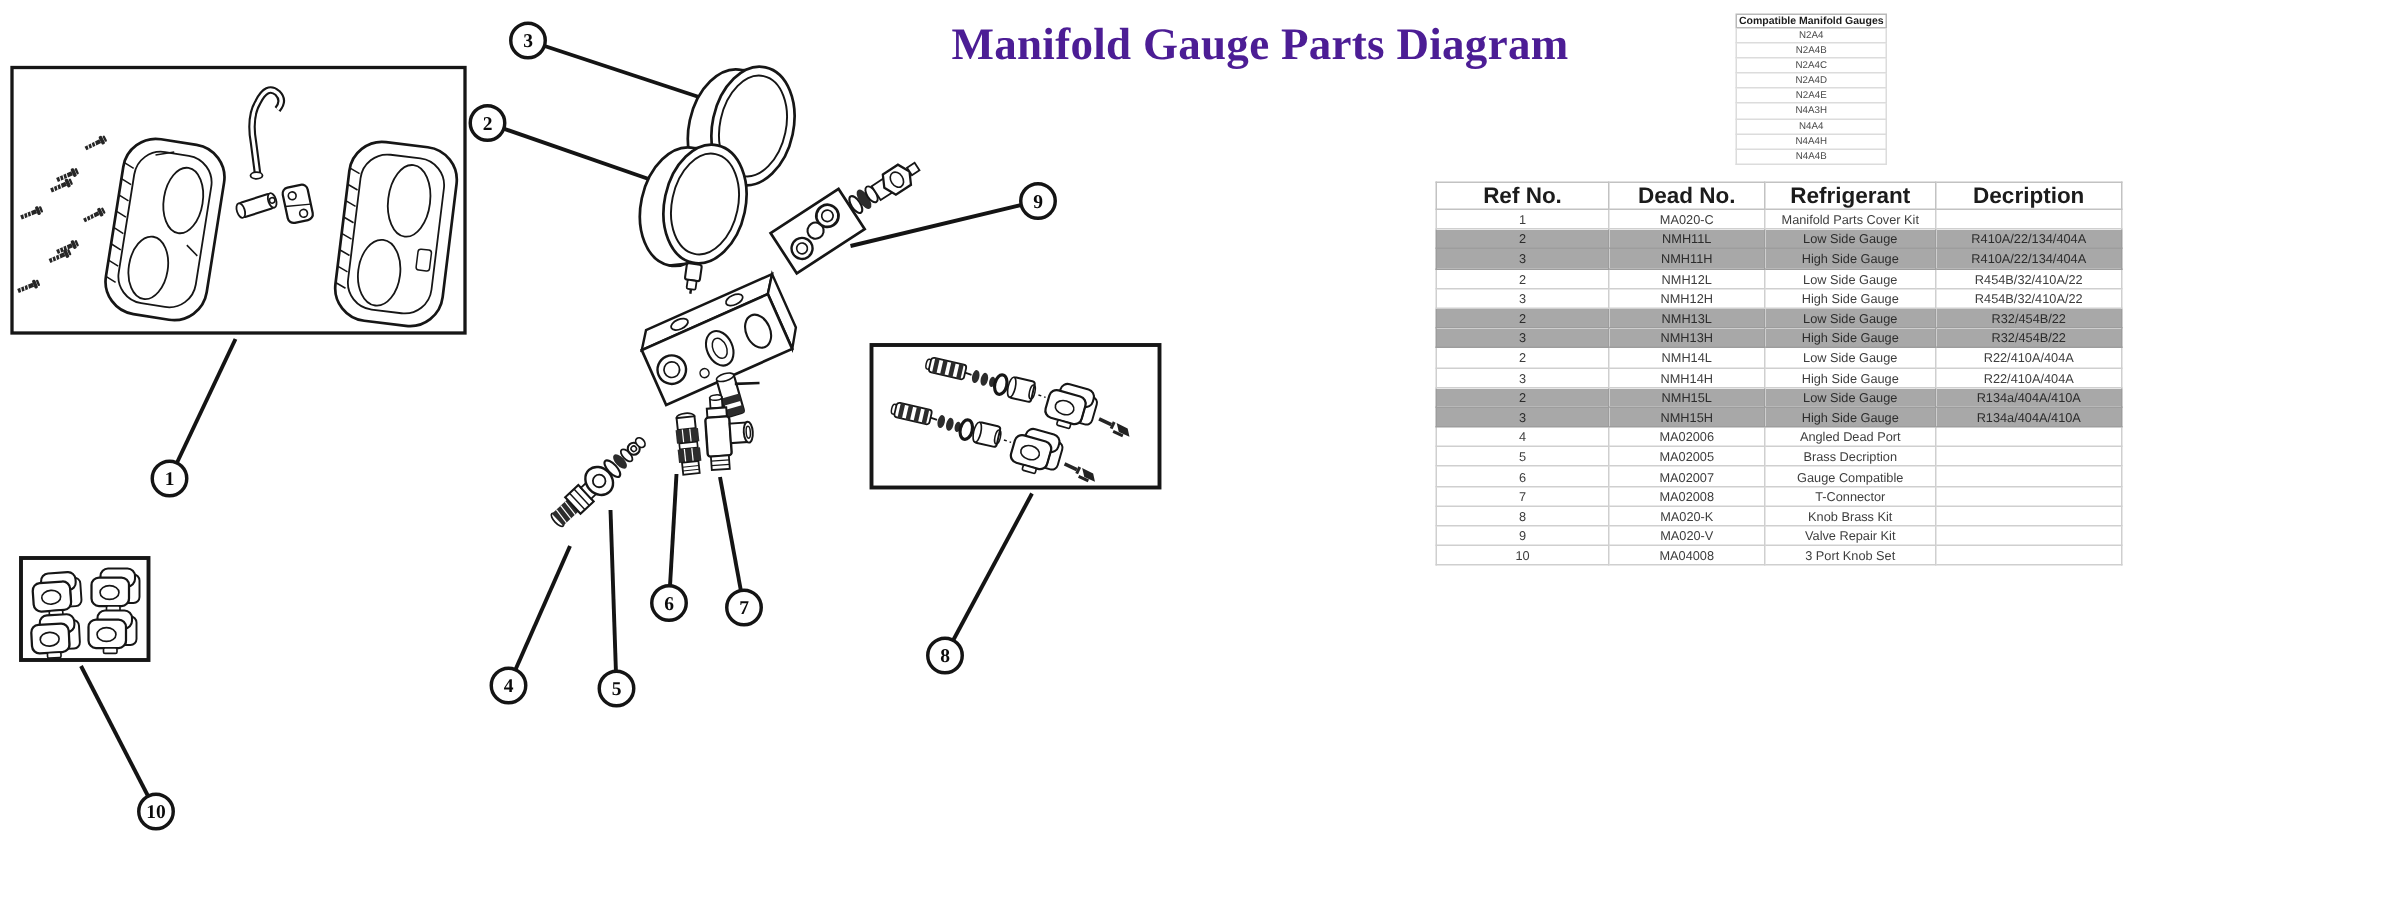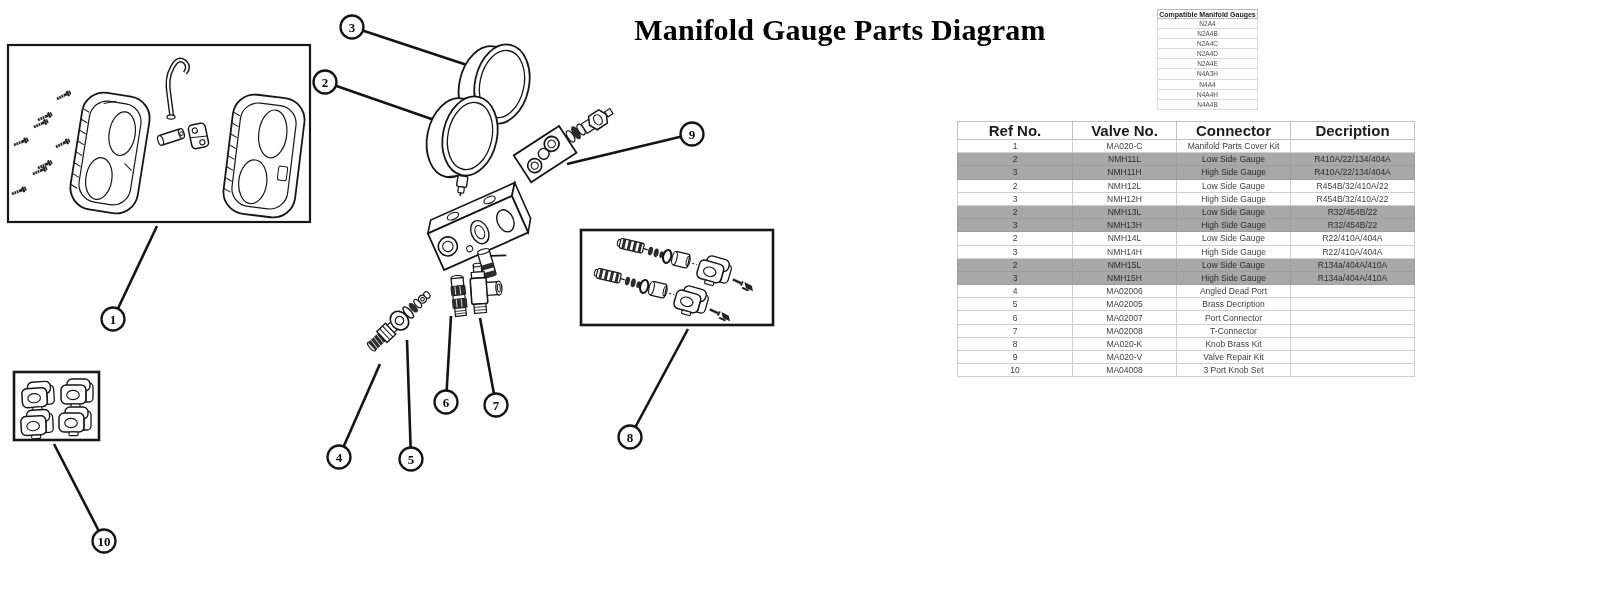--- a/index.html
+++ b/index.html
@@ -1,21 +1,21 @@
 <!DOCTYPE html>
 <html><head>
 <meta charset="utf-8">
 <style>
   html,body{margin:0;padding:0;background:#fff;}
   .canvas{position:relative;width:1600px;height:601px;background:#fff;overflow:hidden;
           font-family:"Liberation Sans",sans-serif;}
   
   .page-title{position:absolute;left:610px;top:13px;width:460px;text-align:center;
               font-family:"Liberation Serif",serif;font-weight:bold;font-size:30px;
-              color:#000000;letter-spacing:.2px;white-space:nowrap;}
+              color:#4c1d95;letter-spacing:.2px;white-space:nowrap;}
   
   .compat{position:absolute;left:1157px;top:9px;width:101px;box-sizing:border-box;}
   .compat-header{box-sizing:border-box;border:1px solid #b9b9b9;height:10px;line-height:9px;
                  text-align:center;font-size:7px;font-weight:bold;color:#1c1c1c;white-space:nowrap;}
   .compat-row{box-sizing:border-box;border-left:1px solid #dcdcdc;border-right:1px solid #dcdcdc;
               border-bottom:1px solid #dcdcdc;height:10.1px;line-height:10px;text-align:center;
               font-size:6.5px;color:#4a4a4a;}
   
   .parts{position:absolute;left:957px;top:121px;border-collapse:collapse;table-layout:fixed;}
   .parts th{box-sizing:border-box;border:1px solid #c2c2c2;height:14.3px;padding:0;
@@ -301,22 +301,22 @@
   <table class="parts">
     <colgroup>
       <col style="width:115px">
         <col style="width:104px">
       <col style="width:114px">
         <col style="width:124px">
     </colgroup>
     <thead>
         <tr id="parts-head">
           <th>Ref No.</th>
-          <th>Valve No.</th>
-          <th>Connector</th>
+          <th>Dead No.</th>
+          <th>Refrigerant</th>
           <th>Decription</th>
         </tr>
       </thead>
     <tbody id="parts-body">
         <tr>
           <td>1</td>
           <td>MA020-C</td>
           <td>Manifold Parts Cover Kit</td>
           <td></td>
         </tr>
@@ -388,21 +388,21 @@
         </tr>
         <tr>
           <td>5</td>
           <td>MA02005</td>
           <td>Brass Decription</td>
           <td></td>
         </tr>
         <tr>
           <td>6</td>
           <td>MA02007</td>
-          <td>Port Connector</td>
+          <td>Gauge Compatible</td>
           <td></td>
         </tr>
         <tr>
           <td>7</td>
           <td>MA02008</td>
           <td>T-Connector</td>
           <td></td>
         </tr>
         <tr>
           <td>8</td>

